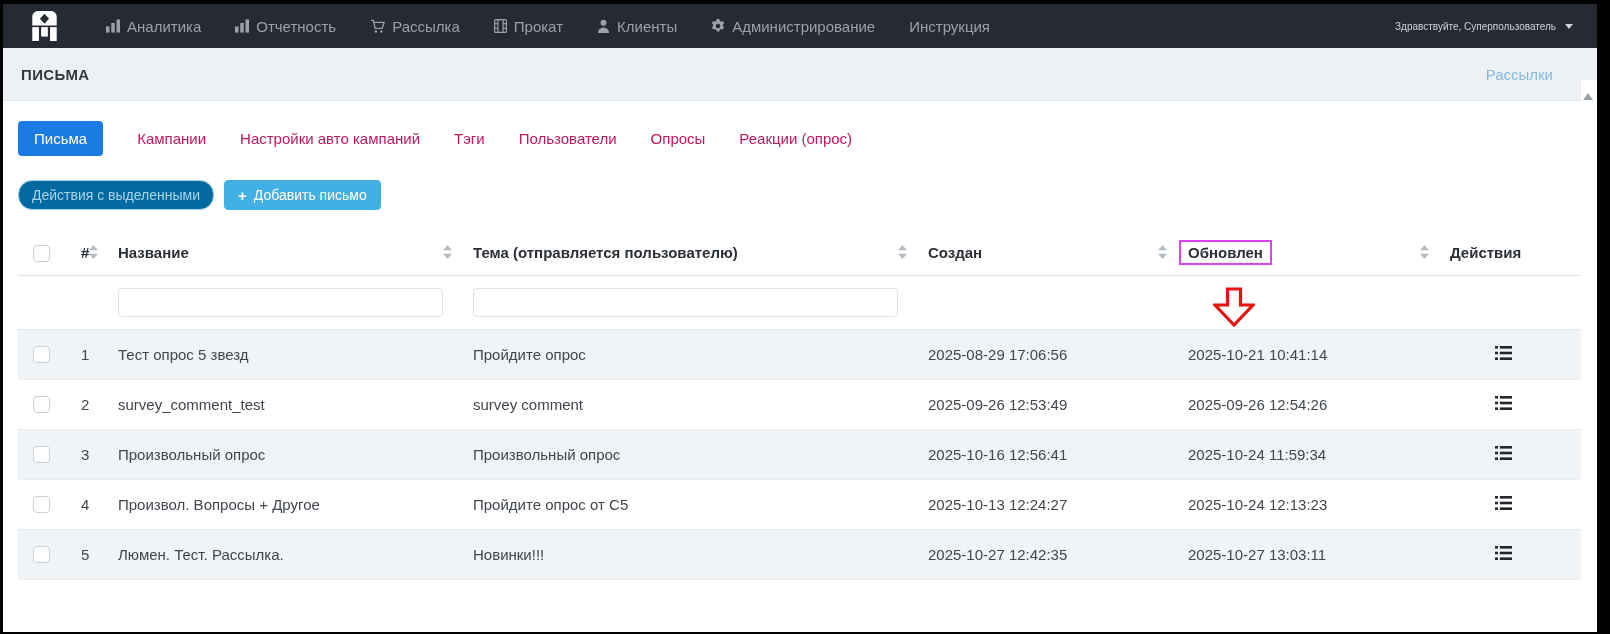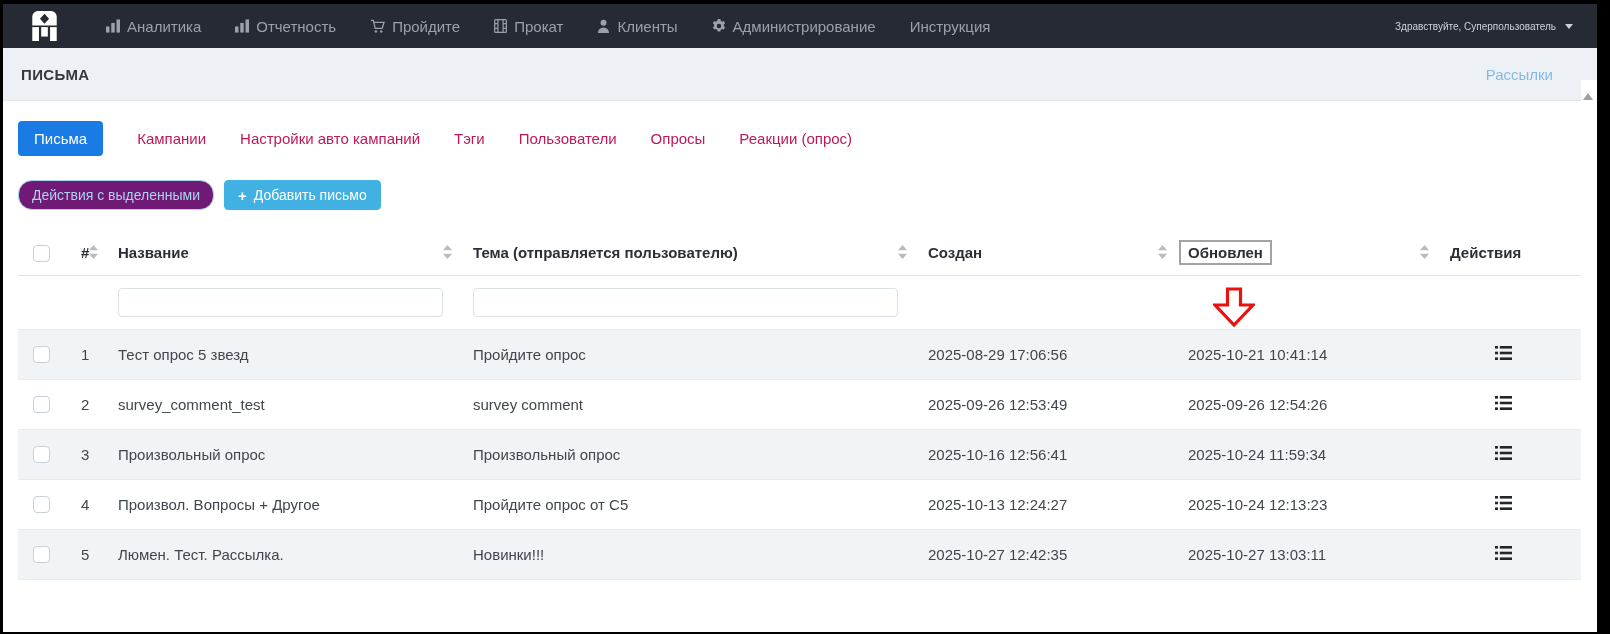--- a/index.html
+++ b/index.html
@@ -20,37 +20,37 @@
   .page-title { font-weight:bold; font-size:15px; color:#33383e; letter-spacing:.4px; }
   .head-link { color:#85b9e2; font-size:15px; text-decoration:none; cursor:pointer; }
 
   
   .content { padding:20px 15px 0; }
   .tabs { display:flex; align-items:center; gap:34px; }
   .tab { color:#be185d; font-size:15px; text-decoration:none; cursor:pointer; white-space:nowrap; }
   .tab.active { background:#1a7be5; color:#fff; padding:9px 16px; border-radius:4px; }
 
   .toolbar { margin-top:24px; display:flex; gap:10px; }
-  .btn-outline { background:#701a75; border:1px solid #a6d7f1; color:#a9d4ec; font-size:14px; padding:6px 13px; border-radius:14px; font-family:inherit; cursor:pointer; }
+  .btn-outline { background:#0369a1; border:1px solid #a6d7f1; color:#a9d4ec; font-size:14px; padding:6px 13px; border-radius:14px; font-family:inherit; cursor:pointer; }
   .btn-primary { background:#41b1e3; border:1px solid #41b1e3; color:#fff; font-size:14px; padding:6px 13px; border-radius:4px; font-family:inherit; cursor:pointer; display:flex; align-items:center; gap:7px; }
   .btn-primary .plus { font-weight:bold; font-size:15px; line-height:1; }
 
   
   table { margin-top:20px; border-collapse:collapse; width:1565px; table-layout:fixed; }
   .head-row th { height:45px; font-size:15px; color:#2b3036; font-weight:bold; text-align:left; padding:0 6px 0 15px; border-bottom:1px solid #dfe4e9; }
   .th-flex { display:flex; justify-content:space-between; align-items:center; }
   .sort-icon { display:flex; }
   .filter-row th { height:54px; padding:0 0 0 15px; border-bottom:1px solid #e8ecf0; text-align:left; vertical-align:middle; }
   .filter-input { width:calc(100% - 15px); height:29px; border:1px solid #dbe1e7; border-radius:4px; padding:0 9px; font-size:14px; font-family:inherit; color:#40464d; background:#fff; }
   tbody tr { border-bottom:1px solid #e9edf1; }
   tbody tr:nth-child(odd) { background:#f0f4f7; }
   tbody td { height:50px; font-size:15px; color:#40464d; padding:0 6px 0 15px; overflow:hidden; white-space:nowrap; }
   .cb { display:inline-block; width:17px; height:17px; border:1px solid #c8d1d8; border-radius:4px; background:#fff; vertical-align:middle; cursor:pointer; }
 
-  .red-box { display:inline-block; border:2px solid #a3a3a3; padding:2px 7px; margin-left:-9px; }
+  .red-box { display:inline-block; border:2px solid #d946ef; padding:2px 7px; margin-left:-9px; }
   .red-arrow { display:block; margin:9px 0 0 25px; }
   .actions-btn { display:inline-block; margin-left:45px; cursor:pointer; line-height:0; }
 
   
   .scrollcol { position:absolute; right:0; top:76px; bottom:0; width:16px; background:#fff; }
   .scroll-up { position:absolute; top:8px; left:2px; width:0; height:0; border:5.5px solid transparent; border-bottom:7px solid #9aa0a6; cursor:pointer; }
 </style>
 </head>
 <body>
 
@@ -89,21 +89,21 @@
     </a>
 
     <a class="nav-item">
       <span class="nicon">
         <svg width="15" height="15" viewBox="0 0 16 15" fill="none" stroke="currentColor" stroke-width="1.4">
             <path d="M1 1h2.5l2 8.5H13l2-6.5H4"></path>
             <circle cx="6.3" cy="12.8" r="1.3" fill="currentColor" stroke="none"></circle>
             <circle cx="12" cy="12.8" r="1.3" fill="currentColor" stroke="none"></circle>
           </svg>
       </span>
-      <span>Пройдите</span>
+      <span>Рассылка</span>
     </a>
 
     <a class="nav-item">
       <span class="nicon">
         <svg width="13" height="14" viewBox="0 0 14 15" fill="none" stroke="currentColor" stroke-width="1.3">
             <rect x="0.7" y="0.7" width="12.6" height="13.6" rx="1"></rect>
             <line x1="4.2" y1="1" x2="4.2" y2="14"></line>
             <line x1="9.8" y1="1" x2="9.8" y2="14"></line>
             <line x1="0.7" y1="5" x2="4.2" y2="5"></line>
             <line x1="0.7" y1="10" x2="4.2" y2="10"></line>

